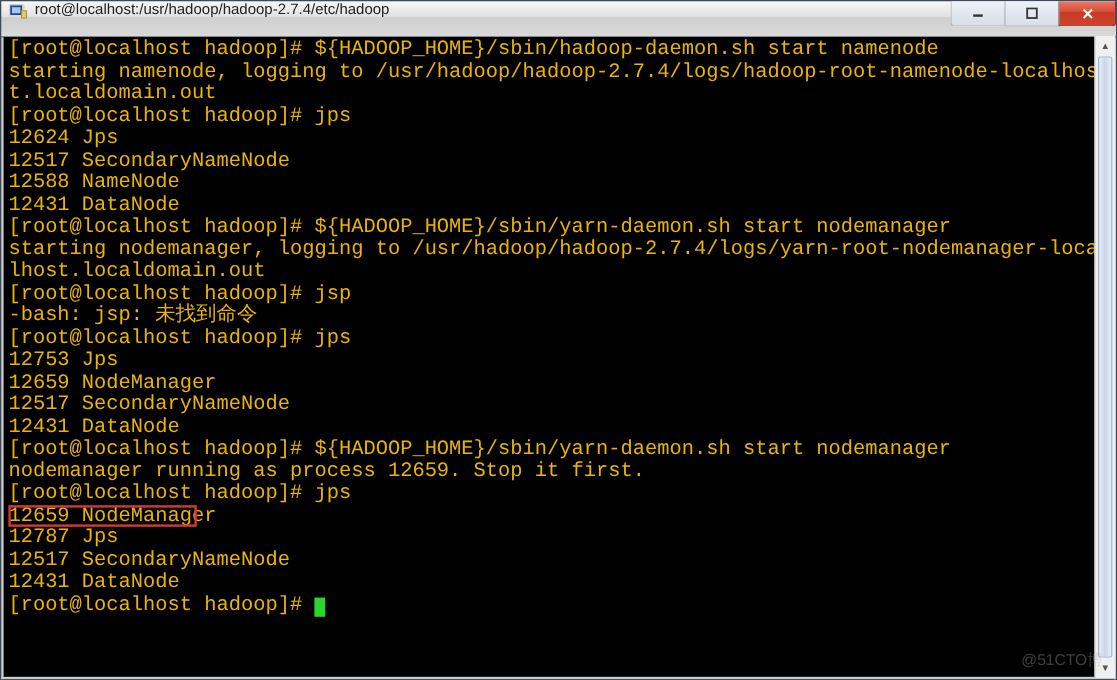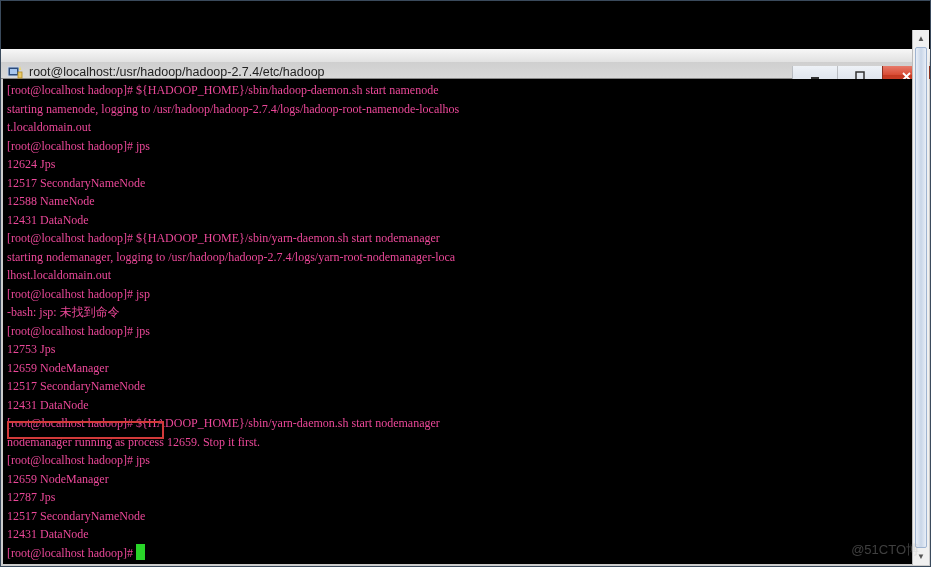--- a/index.html
+++ b/index.html
@@ -15,24 +15,23 @@
   height: 567px;
   border: 1px solid #3a4a5c;
   background: #000;
   display: flex;
   flex-direction: column;
 }
 .titlebar {
   height: 30px;
   background: linear-gradient(to bottom, #f7f7f7 0%, #e1e1e1 45%, #cfcfcf 46%, #d9d9d9 100%);
   display: flex;
-  align-items: center;
-  padding: 17px 0 0 6px;
+  align-items: flex-start;
+  padding: 0 0 0 6px;
   border-bottom: 1px solid #888;
-  margin-top: 48px;
 }
 .titlebar .putty-icon {
   width: 16px;
   height: 16px;
   margin-right: 6px;
   display: inline-flex;
   align-items: center;
   justify-content: center;
 }
 .titlebar .title-text {
@@ -70,24 +69,24 @@
 }
 .terminal {
   flex: 1;
   background: #000;
   padding: 2px 4px 2px 4px;
   overflow: hidden;
   border: 2px solid #ccc;
   border-top: none;
 }
 .term-inner {
-  font-family: Liberation Serif, serif;
-  font-size: 12px;
+  font-family: Liberation Mono, monospace;
+  font-size: 17px;
   line-height: 18.5px;
-  color: #ec4899;
+  color: #eab308;
   white-space: pre;
   letter-spacing: 0px;
 }
 .scrollbar {
   position: absolute;
   top: 30px;
   bottom: 2px;
   right: 2px;
   width: 17px;
   background: #f0f0f0;

